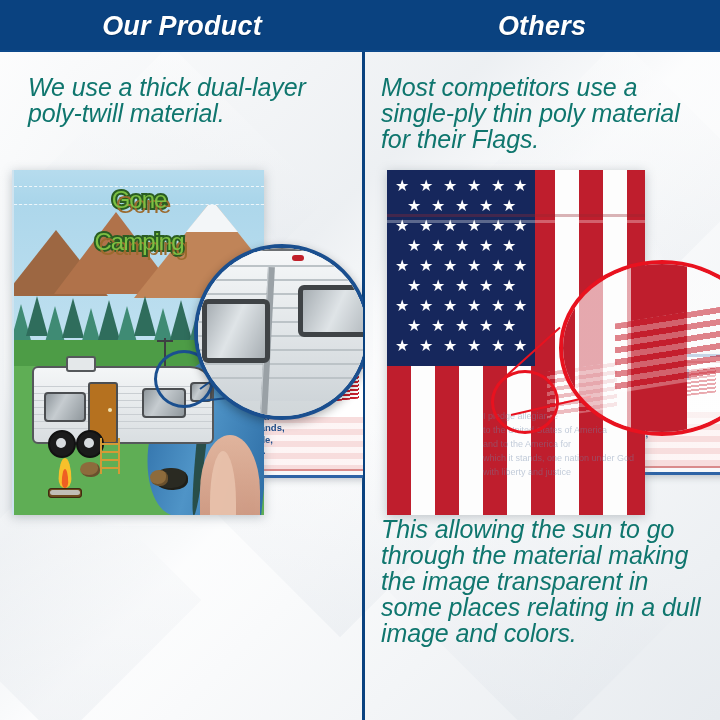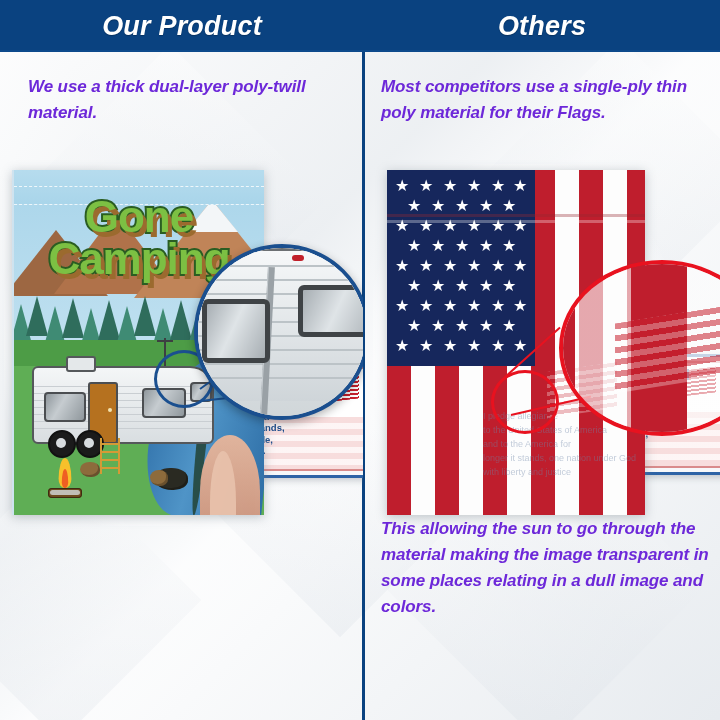--- a/index.html
+++ b/index.html
@@ -31,22 +31,22 @@
   .header .title.left{left:0;width:364px;text-align:center;}
   .header .title.right{left:364px;width:356px;text-align:center;}
 
   
   .panel{position:absolute;top:52px;height:668px;overflow:hidden;}
   .panel.left{left:0;width:363px;}
   .panel.right{left:363px;width:357px;}
   .divider{position:absolute;left:362px;top:52px;width:3px;height:668px;background:#0a4280;}
 
   .blurb{
-    position:absolute;color:#6d28d9;font-weight:bold;font-style:italic;
-    font-size:17px;line-height:26px;letter-spacing:-.1px;
+    position:absolute;color:#0f766e;font-weight:normal;font-style:italic;
+    font-size:25px;line-height:26px;letter-spacing:-.1px;
   }
   .blurb.top{top:22px;}
   .blurb.bot{}
   .panel.left .blurb{left:28px;width:320px;}
   .panel.right .blurb{left:18px;width:330px;}
   .panel.left .blurb.bot{top:480px;}
   .panel.right .blurb.bot{top:464px;}
 
   
   .stage{position:absolute;left:0;width:100%;top:112px;height:370px;}
@@ -104,22 +104,22 @@
   .logs{position:absolute;left:0;bottom:0;width:34px;height:10px;background:#6e4a1f;border-radius:4px;
     box-shadow:inset 0 0 0 1px #3e2a11;}
   .logs:after{content:"";position:absolute;left:2px;top:2px;width:30px;height:5px;background:#d6dbdd;border-radius:3px;opacity:.8;}
   .antenna{position:absolute;left:150px;top:168px;width:2px;height:28px;background:#3d3f41;}
   .antenna:before{content:"";position:absolute;left:-7px;top:2px;width:16px;height:2px;background:#3d3f41;
     box-shadow:0 6px 0 -1px #3d3f41;}
   .hand{position:absolute;right:4px;bottom:0px;width:60px;height:80px;
     background:linear-gradient(#e9b79c,#d79d82);border-radius:50% 50% 0 0/70% 70% 0 0;opacity:.95;}
   .hand:after{content:"";position:absolute;left:10px;top:16px;width:26px;height:64px;
     background:#f0c3a9;border-radius:50% 50% 0 0/80% 80% 0 0;}
-  .camp-title{position:absolute;left:0;top:26px;width:100%;text-align:center;
-    font-size:44px;font-weight:bold;line-height:42px;color:#7cc043;
+  .camp-title{position:absolute;left:0;top:9px;width:100%;text-align:center;
+    font-size:24px;font-weight:normal;line-height:42px;color:#7cc043;
     -webkit-text-stroke:4px #2a5d22;paint-order:stroke fill;
     text-shadow:4px 5px 0 #9b6a2e;letter-spacing:-1px;}
   .camp-title span{display:block;}
 
   
   .pledge{position:absolute;background:#f7f8fa;border:3px solid #2e63a6;
     box-shadow:0 2px 7px rgba(110,120,130,.4);overflow:hidden;}
   .pledge .inner{position:absolute;inset:4px;border:2px solid #d98b8b;background:#fff;}
   .pledge .stripesbg{position:absolute;left:0;bottom:0;width:100%;height:52%;
     background:repeating-linear-gradient(#f6d7d7 0 6px,#fdf3f3 6px 12px);opacity:.85;}
@@ -324,21 +324,21 @@
         </div>
       </div>
 
       <div class="us-flag">
         <div class="us-stripes"></div>
 
         <div class="show-through">
           <div class="ghost" style="left:6px;top:44px;font-size:9px;">I pledge allegiance</div>
           <div class="ghost" style="left:6px;top:58px;font-size:9px;">to the United States of America</div>
           <div class="ghost" style="left:6px;top:72px;font-size:9px;">and to the America for</div>
-          <div class="ghost" style="left:6px;top:86px;font-size:9px;">longer it stands, one nation under God</div>
+          <div class="ghost" style="left:6px;top:86px;font-size:9px;">which it stands, one nation under God</div>
           <div class="ghost" style="left:6px;top:100px;font-size:9px;">with liberty and justice</div>
           <div style="position:absolute;left:70px;top:0px;width:70px;height:46px;
             background:repeating-linear-gradient(#c8202e 0 4px,#fff 4px 8px);transform:skewY(-8deg);opacity:.7;"></div>
         </div>
 
         <div class="us-canton">
           <div class="star" style="left:8px;top:8px;">★</div>
             <div class="star" style="left:32px;top:8px;">★</div>
           <div class="star" style="left:56px;top:8px;">★</div>
             <div class="star" style="left:80px;top:8px;">★</div>

